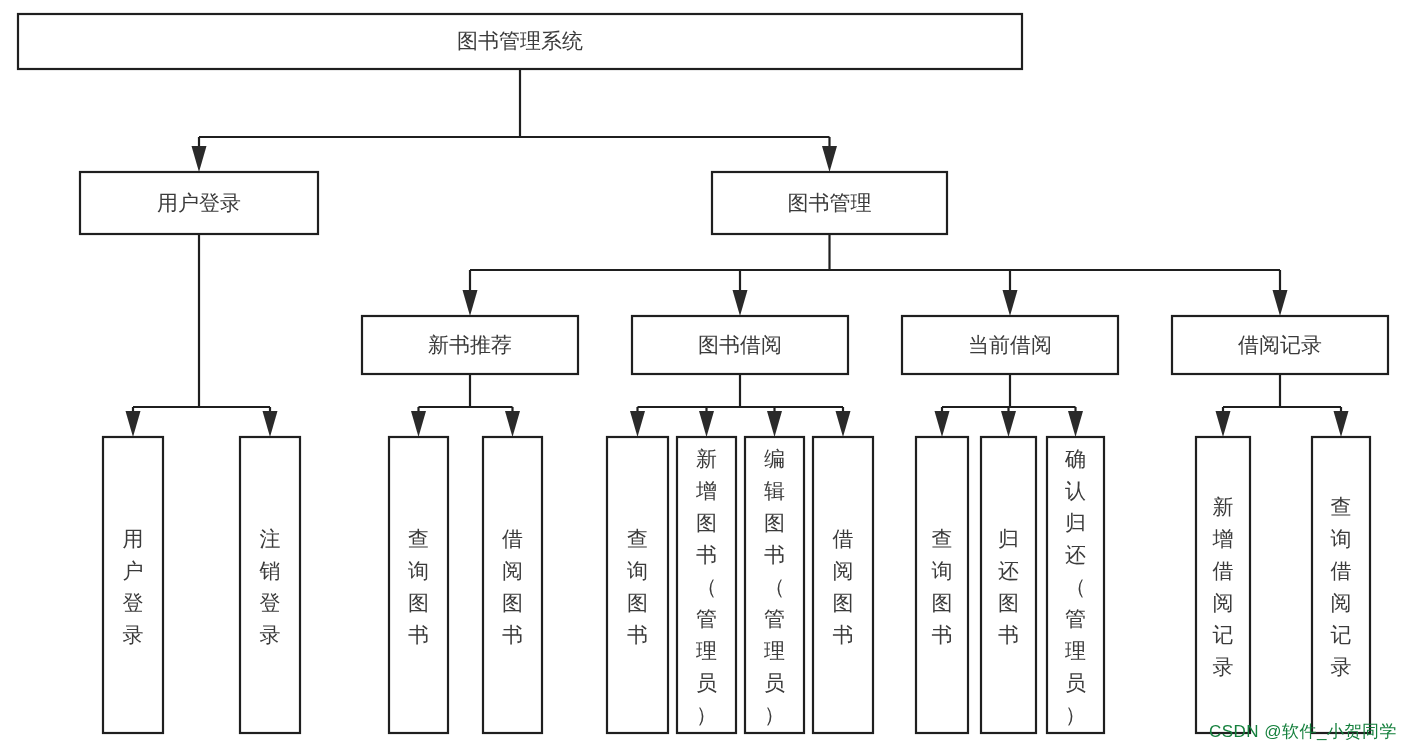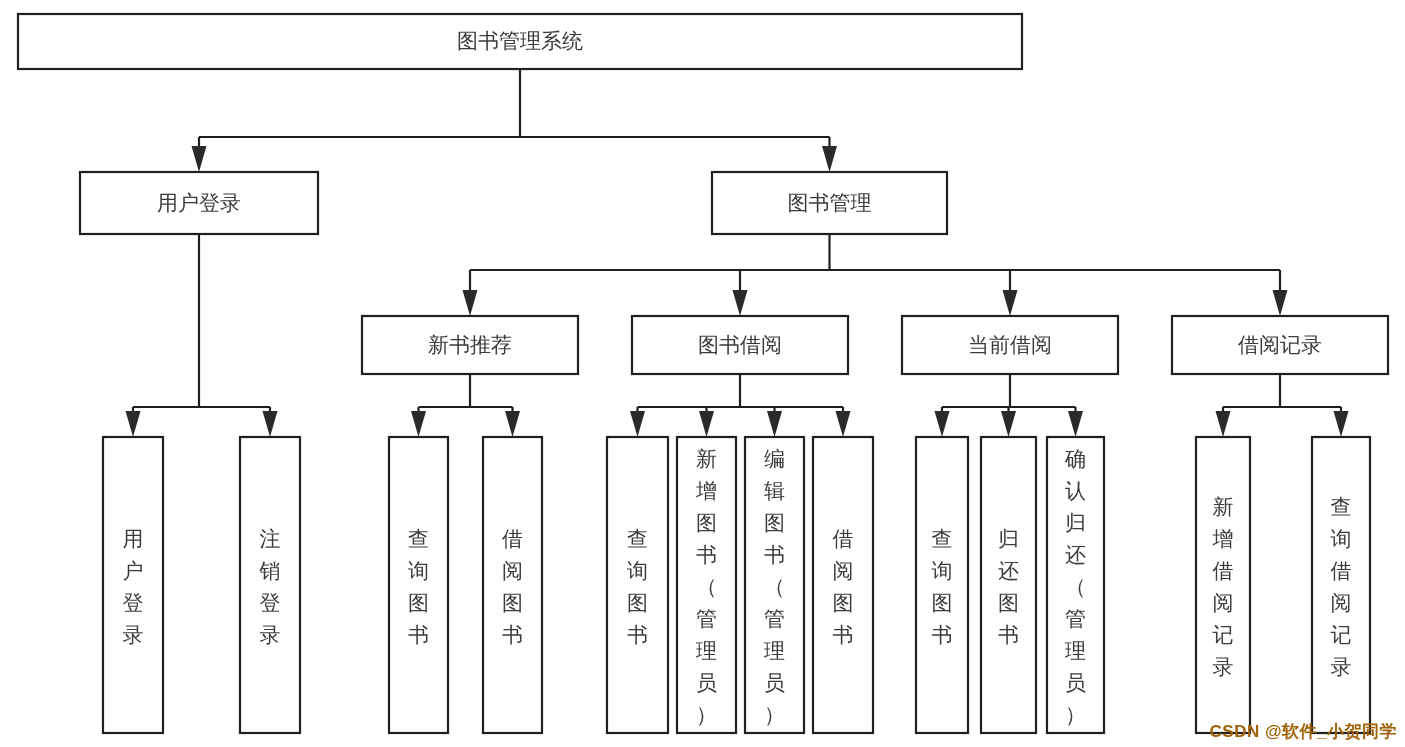--- a/index.html
+++ b/index.html
@@ -53,25 +53,24 @@
   .arrow-head {
     fill: #2a2a2a;
     stroke: none;
   }
   .watermark {
     position: absolute;
     right: 8px;
     bottom: 4px;
     font-family: "Liberation Sans", "DejaVu Sans", sans-serif;
     font-size: 17px;
-    color: #a16207;
+    color: #15803d;
     white-space: nowrap;
     letter-spacing: 0.5px;
     user-select: none;
-    font-weight: bold;
   }
 </style>
 </head>
 <body>
 
 <div id="diagram-root">
   <svg class="diagram-canvas" id="diagram-canvas" viewBox="0 0 1405 747">
     <g id="connector-layer">
         <line x1="520" y1="69" x2="520" y2="137" class="connector"></line>
         <line x1="199" y1="137" x2="829.5" y2="137" class="connector"></line>

